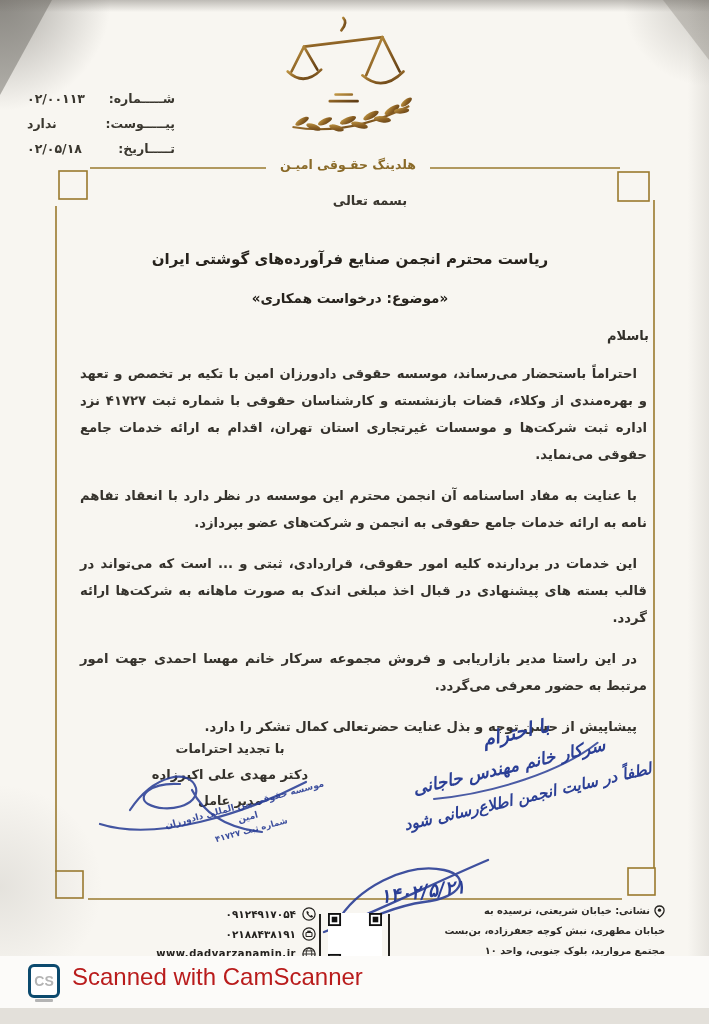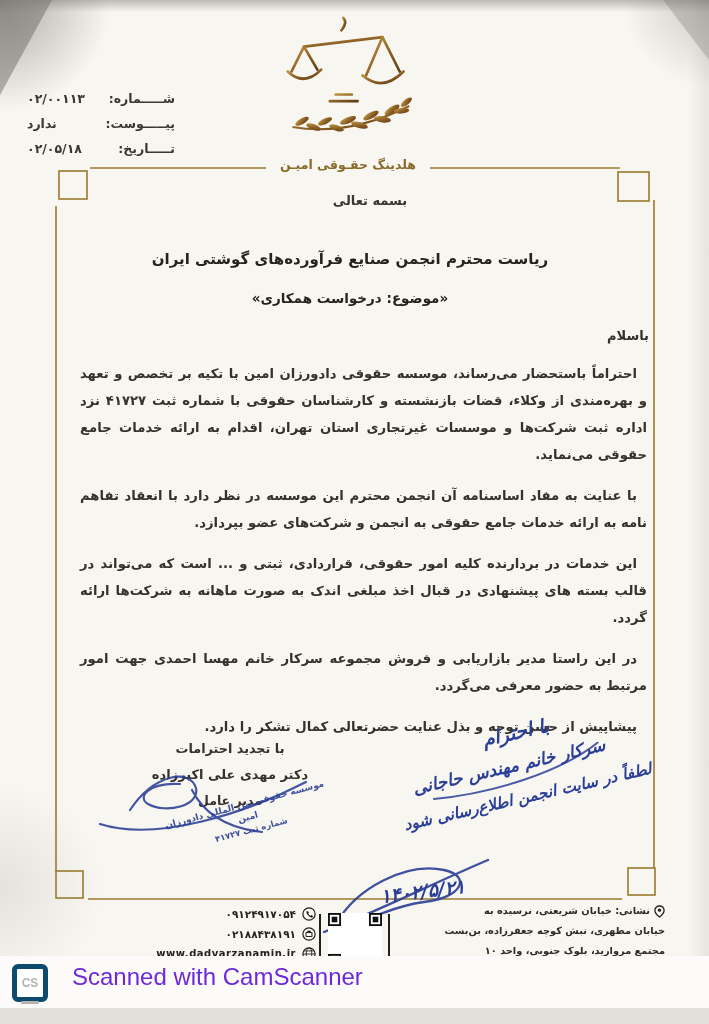--- a/index.html
+++ b/index.html
@@ -84,27 +84,27 @@
   .vbar.b1{left:319px;} .vbar.b2{left:388px;}
   .contacts{position:absolute;left:28px;top:904px;width:288px;color:#23211e;}
   .contacts .row{display:flex;justify-content:flex-end;align-items:center;gap:6px;
                  line-height:20px;}
   .contacts .num{direction:ltr;font-size:10.5px;font-weight:800;letter-spacing:2.5px;}
   .contacts .web{direction:ltr;font-size:10px;font-weight:800;letter-spacing:.5px;}
 
   
   .cs-strip{position:absolute;left:0;top:956px;width:709px;height:52px;background:#fcfbf9;}
   .page-bottom{position:absolute;left:0;top:1008px;width:709px;height:16px;background:#e3e0da;}
-  .cs-badge{position:absolute;left:12px;top:964px;width:26px;height:28px;
-            border:5px solid #0c4a6e;border-radius:6px;color:#b4b4b4;
-            font-family:"Liberation Sans",sans-serif;font-weight:700;font-size:12px;
+  .cs-badge{position:absolute;left:28px;top:964px;width:26px;height:28px;
+            border:3px solid #0c4a6e;border-radius:6px;color:#b4b4b4;
+            font-family:"Liberation Sans",sans-serif;font-weight:700;font-size:14px;
             text-align:center;line-height:28px;background:#fff;}
   .cs-badge::after{content:"";position:absolute;left:4px;bottom:-7px;width:18px;height:3px;
             background:#b4b4b4;border-radius:1px;}
-  .cs-label{position:absolute;left:72px;top:963px;color:#6d28d9;font-size:24px;
+  .cs-label{position:absolute;left:72px;top:963px;color:#b91c1c;font-size:24px;
             font-family:"Liberation Sans",sans-serif;}
 </style>
 </head>
 <body>
 
 <div class="page">
 
   <div class="scan">
 
     <svg class="frame-svg" width="709" height="1024">

